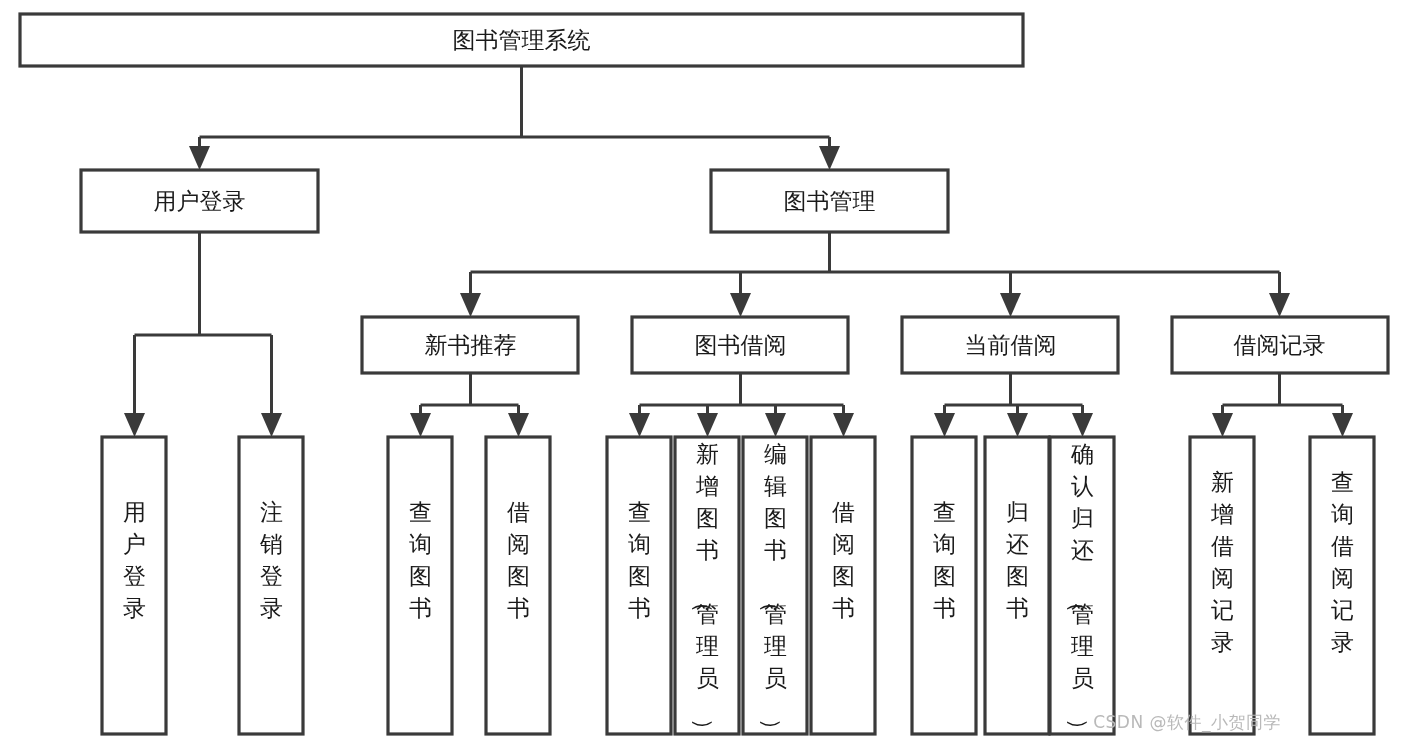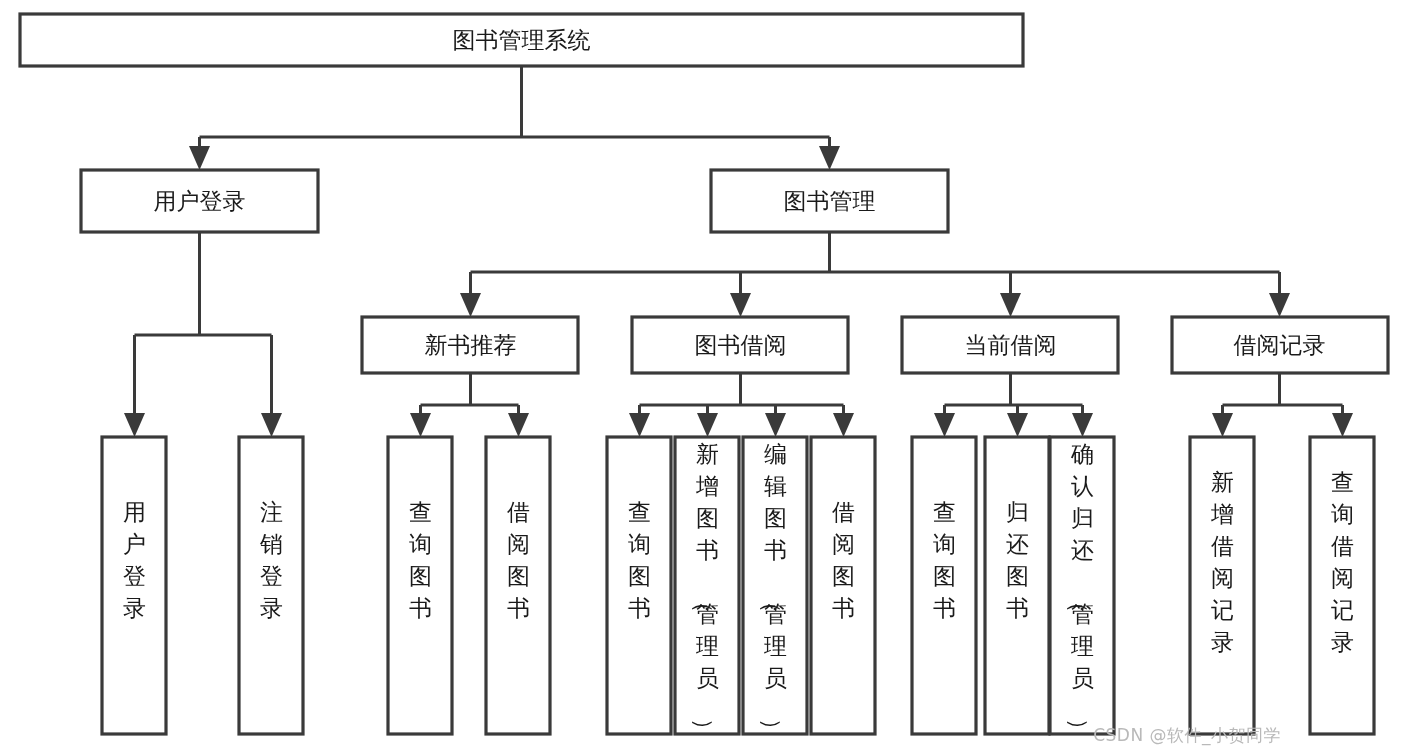--- a/index.html
+++ b/index.html
@@ -50,21 +50,21 @@
   }
   .node-label-v {
     font-family: "DejaVu Sans", "Liberation Sans", sans-serif;
     font-size: 23px;
     fill: #1a1a1a;
     text-anchor: middle;
   }
   .watermark {
     position: absolute;
     right: 8px;
-    bottom: 0;
+    bottom: 13px;
     font-family: "DejaVu Sans", "Liberation Sans", sans-serif;
     font-size: 17px;
     color: #b9b9b9;
     letter-spacing: 0.5px;
     white-space: nowrap;
     pointer-events: none;
   }
 </style>
 </head>
 <body>

